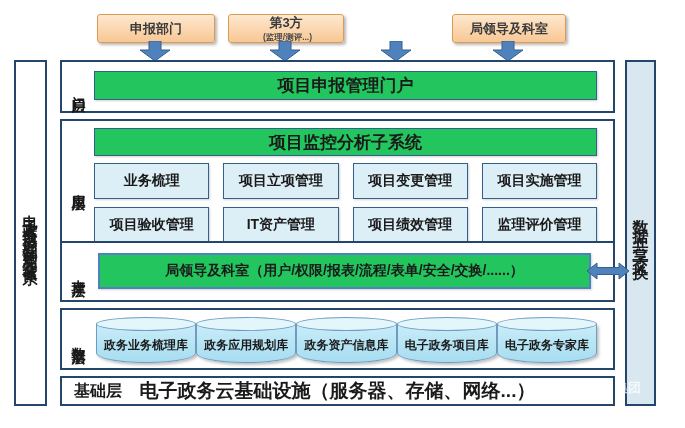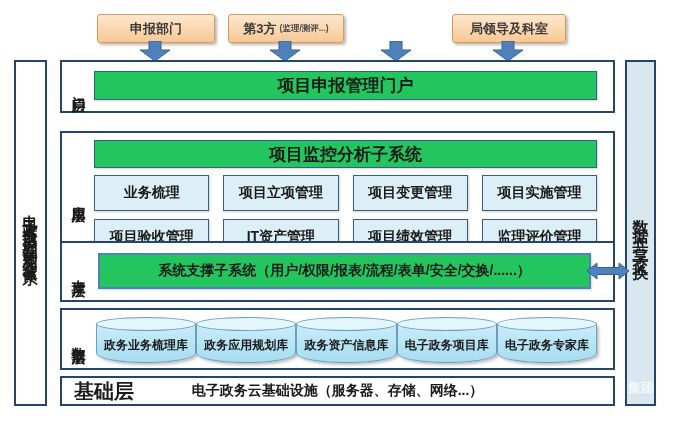--- a/index.html
+++ b/index.html
@@ -70,39 +70,39 @@
   .cyl-top{
     position:absolute;top:0;left:0;right:0;height:14px;background:#e2f6fc;
     border:1px solid #6f9cc0;border-radius:50%;box-sizing:border-box;
   }
   .cyl-text{
     position:absolute;left:3px;right:3px;top:12px;bottom:2px;
     display:flex;align-items:center;justify-content:center;text-align:center;
     font-weight:bold;font-size:12px;line-height:1.2;
   }
   
-  .base-label{position:absolute;left:12px;top:0;bottom:0;display:flex;align-items:center;font-weight:bold;font-size:20px;}
-  .base-text{position:absolute;left:0;right:0;top:0;bottom:0;display:flex;align-items:center;justify-content:center;font-weight:bold;font-size:14px;}
+  .base-label{position:absolute;left:12px;top:0;bottom:0;display:flex;align-items:center;font-weight:bold;font-size:16px;}
+  .base-text{position:absolute;left:0;right:0;top:0;bottom:0;display:flex;align-items:center;justify-content:center;font-weight:bold;font-size:19px;}
   
   .dbl-arrow{position:absolute;left:586px;top:261px;width:44px;height:20px;}
   .watermark{
-    position:absolute;left:596px;top:379px;display:flex;align-items:center;gap:20px;
+    position:absolute;left:596px;top:379px;display:flex;align-items:center;gap:7px;
     color:rgba(255,255,255,.78);font-weight:bold;font-size:13px;opacity:.9;pointer-events:none;
   }
   .watermark .wm-logo{width:12px;height:12px;border:1.5px solid rgba(255,255,255,.78);border-radius:2px;box-sizing:border-box;}
 </style>
 </head>
 <body>
 
 <div class="canvas">
 
   <div class="actor" style="left:97px;width:116px;">
     <span>申报部门</span>
   </div>
-  <div class="actor" style="left:228px;width:114px;">
+  <div class="actor" style="left:228px;width:114px;flex-direction:column;">
     <span>第3方</span>
     <span class="sub">(监理/测评...)</span>
   </div>
   <div class="actor" style="left:452px;width:112px;">
     <span>局领导及科室</span>
   </div>
 
   <svg class="down-arrow" style="left:138px;" viewBox="0 0 34 20">
     <path d="M11 0 H23 V9 H32 L17 20 L2 9 H11 Z" fill="#4f81bd" stroke="#36618e" stroke-width="1"></path>
   </svg>
@@ -124,42 +124,42 @@
     <span class="vtext">数据共享交换</span>
   </div>
 
   <div class="layer" style="top:60px;height:53px;">
     <div class="layer-label">
       <span class="vtext">门户层</span>
     </div>
     <div class="bluebox portal-box">项目申报管理门户</div>
   </div>
 
-  <div class="layer" style="top:131px;height:132px;">
+  <div class="layer" style="top:119px;height:132px;">
     <div class="layer-label">
       <span class="vtext">应用层</span>
     </div>
     <div class="bluebox subsystem-box">项目监控分析子系统</div>
     <div class="modules">
       <div class="module">业务梳理</div>
       <div class="module">项目立项管理</div>
       <div class="module">项目变更管理</div>
       <div class="module">项目实施管理</div>
       <div class="module">项目验收管理</div>
       <div class="module">IT资产管理</div>
       <div class="module">项目绩效管理</div>
       <div class="module">监理评价管理</div>
     </div>
   </div>
 
   <div class="layer" style="top:241px;height:61px;">
     <div class="layer-label">
       <span class="vtext">支撑层</span>
     </div>
-    <div class="bluebox support-box">系统支撑子系统（用户/权限/报表/流程/表单/安全/交换/......）</div>
+    <div class="bluebox support-box">局领导及科室（用户/权限/报表/流程/表单/安全/交换/......）</div>
   </div>
 
   <div class="layer" style="top:308px;height:62px;">
     <div class="layer-label">
       <span class="vtext">数据层</span>
     </div>
     <div class="cyls">
       <div class="cyl">
         <div class="cyl-body"></div>
         <div class="cyl-top"></div>

